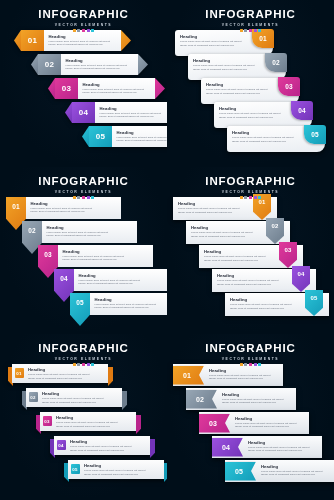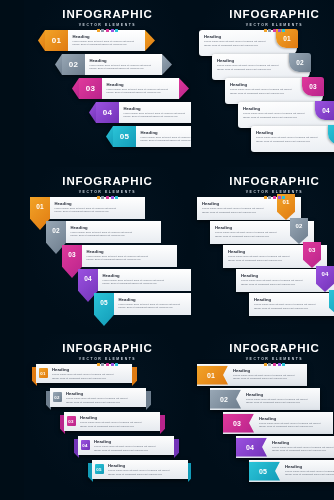--- a/index.html
+++ b/index.html
@@ -14,21 +14,20 @@
     display: grid;
     grid-template-columns: 167px 167px;
     grid-template-rows: 167px 167px 166px;
     background: #000d17;
   }
   .panel {
     position: relative;
     width: 167px; height: 167px;
     background: #000e19;
     overflow: hidden;
-    margin-left: 24px;
   }
   .panel::after{
     content:"";position:absolute;inset:0;pointer-events:none;
     background: radial-gradient(ellipse at 50% 40%, rgba(30,60,90,.13), rgba(0,0,0,0) 70%);
   }
 
   
   .hdr { position: absolute; top: 8px; left: 0; width: 167px; text-align: center; z-index:3;}
   .hdr .title {
     font-size: 11.5px; font-weight: 700; letter-spacing: .9px;

